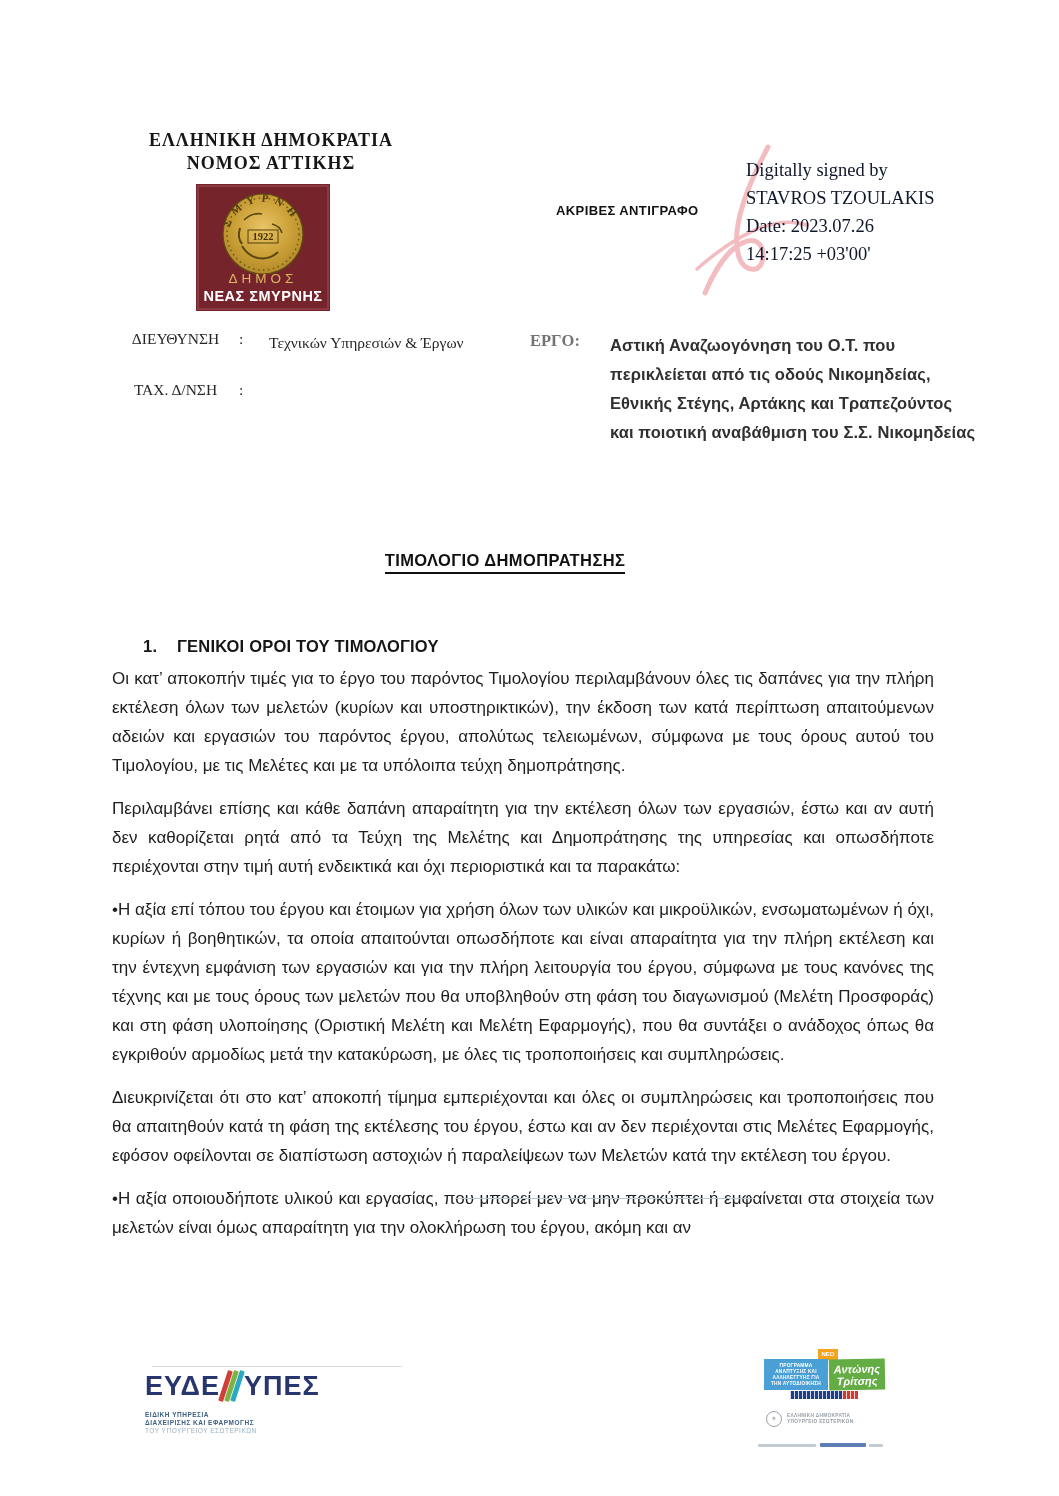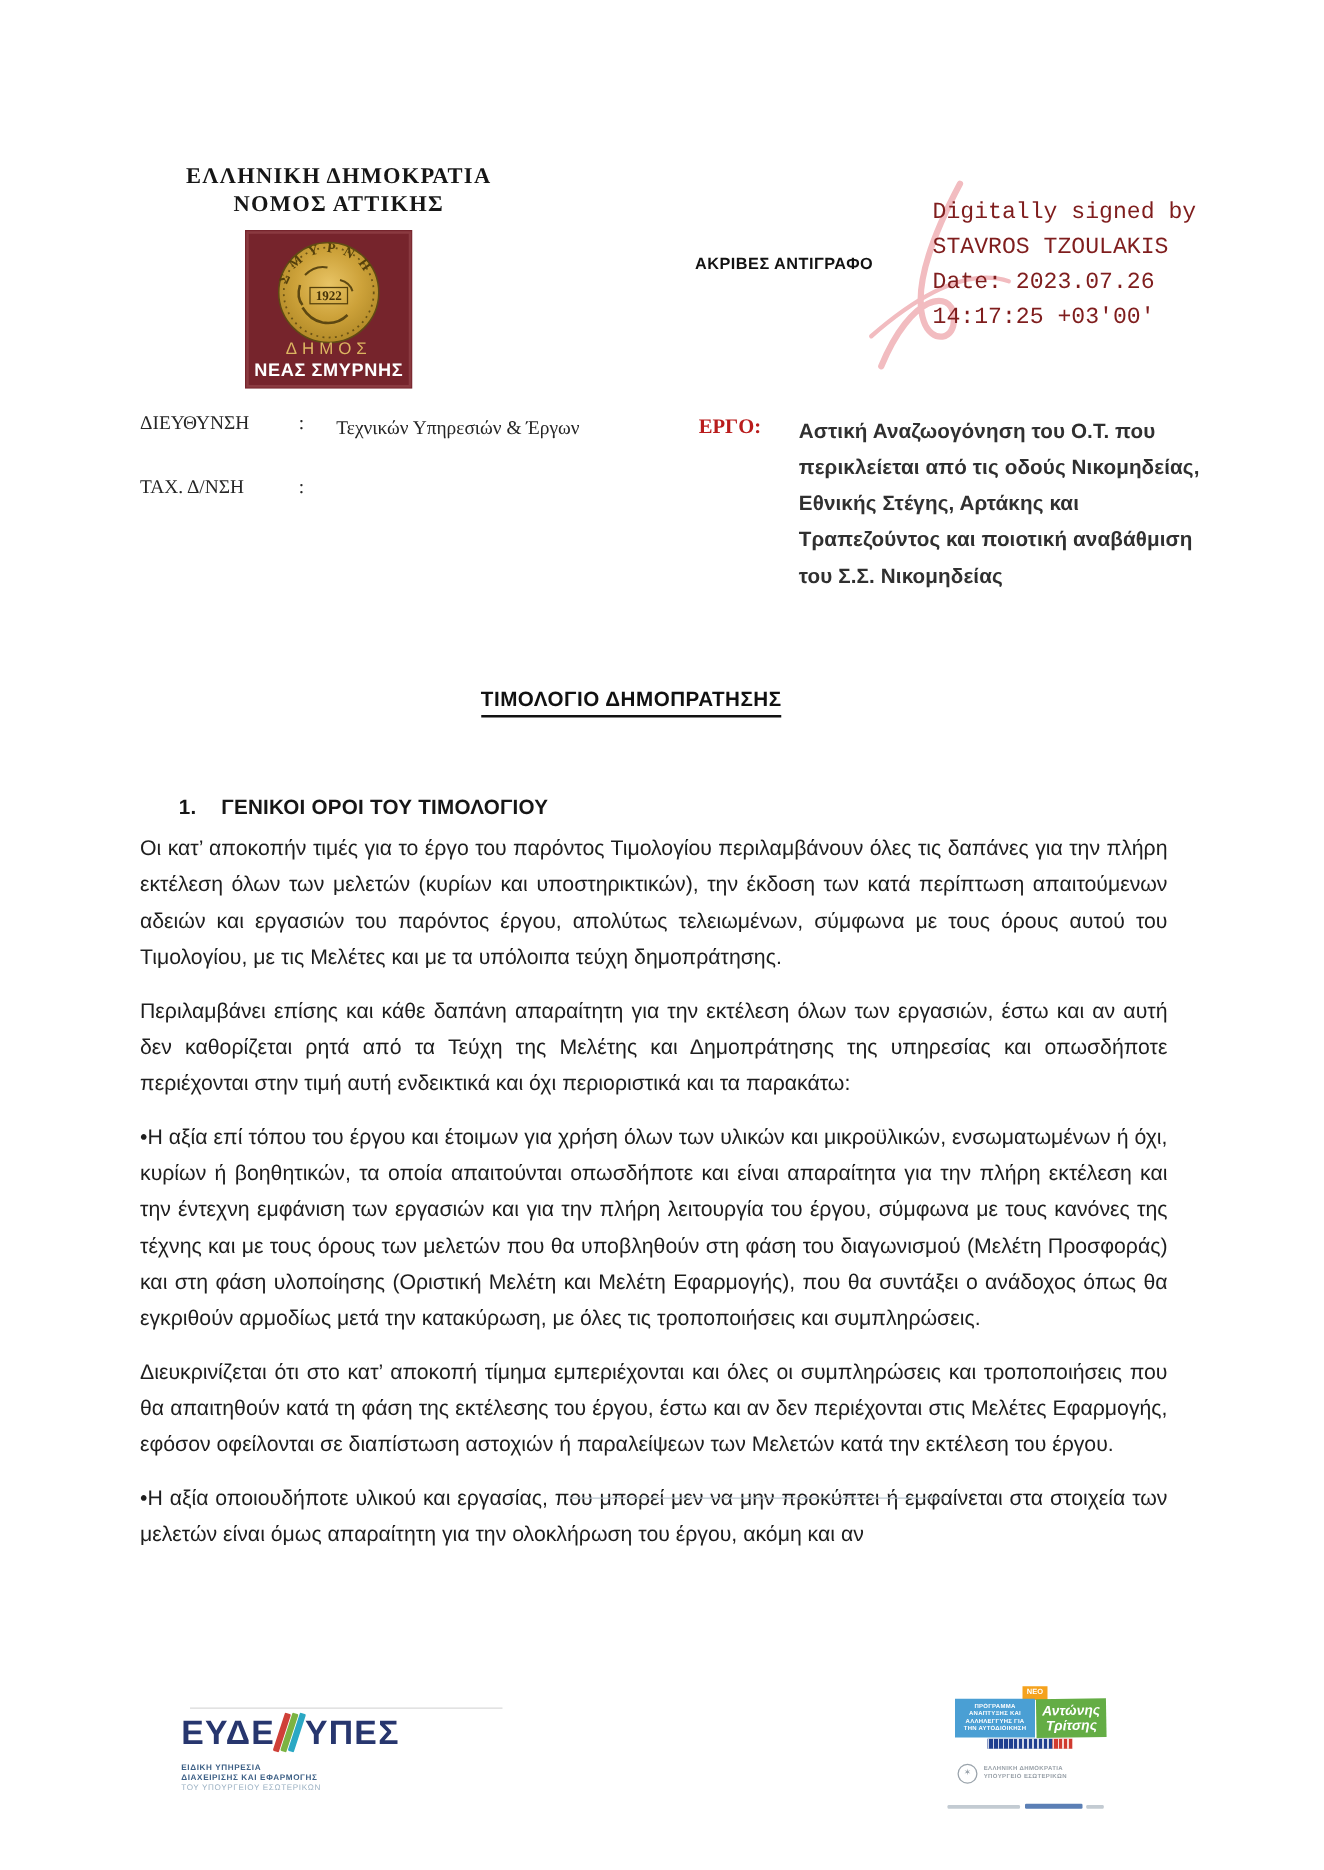--- a/index.html
+++ b/index.html
@@ -21,38 +21,38 @@
     letter-spacing:1px;color:#161616;
   }
   .muni-logo{position:absolute;left:196px;top:184px;width:134px;height:127px;}
   .certified{
     position:absolute;left:556px;top:203px;
     font-weight:bold;font-size:13px;letter-spacing:0.4px;color:#121212;
   }
   .swoosh{position:absolute;left:693px;top:143px;width:118px;height:158px;}
   .sig-text{
     position:absolute;left:746px;top:156px;width:230px;
-    font-size:18.5px;line-height:28px;color:#7f1d1d;
-    font-family:Liberation Mono, monospace;
+    font-size:18.5px;line-height:28px;color:#0f172a;
+    font-family:Liberation Serif, serif;
   }
   
   .meta-left{
     position:absolute;left:112px;top:330px;width:410px;
     font-family:"Liberation Serif",serif;font-size:15.5px;color:#262626;
   }
   .meta-row{display:flex;align-items:flex-start;margin-bottom:26px;}
-  .meta-label{width:127px;flex:0 0 127px;}
+  .meta-label{width:127px;flex:0 0 127px;text-align:center;}
   .meta-colon{width:30px;flex:0 0 30px;text-align:left;}
   .meta-value{line-height:25px;}
   .project{
     position:absolute;left:530px;top:331px;width:450px;display:flex;
   }
   .project-label{
     font-family:"Liberation Serif",serif;font-weight:bold;
-    font-size:16.5px;color:#b91c1c;flex:0 0 58px;width:58px;margin-right:22px;margin-left:29px;
+    font-size:16.5px;color:#737373;flex:0 0 58px;width:58px;margin-right:22px;
   }
   .project-value{
     width:366px;font-weight:bold;font-size:16.5px;line-height:29px;
     color:#303030;letter-spacing:0.1px;
   }
   
   .doc-title-wrap{position:absolute;left:0;top:551px;width:1010px;text-align:center;}
   .doc-title{
     display:inline-block;font-weight:bold;font-size:16.5px;letter-spacing:0.4px;
     color:#111;border-bottom:2.5px solid #111;padding-bottom:2px;

